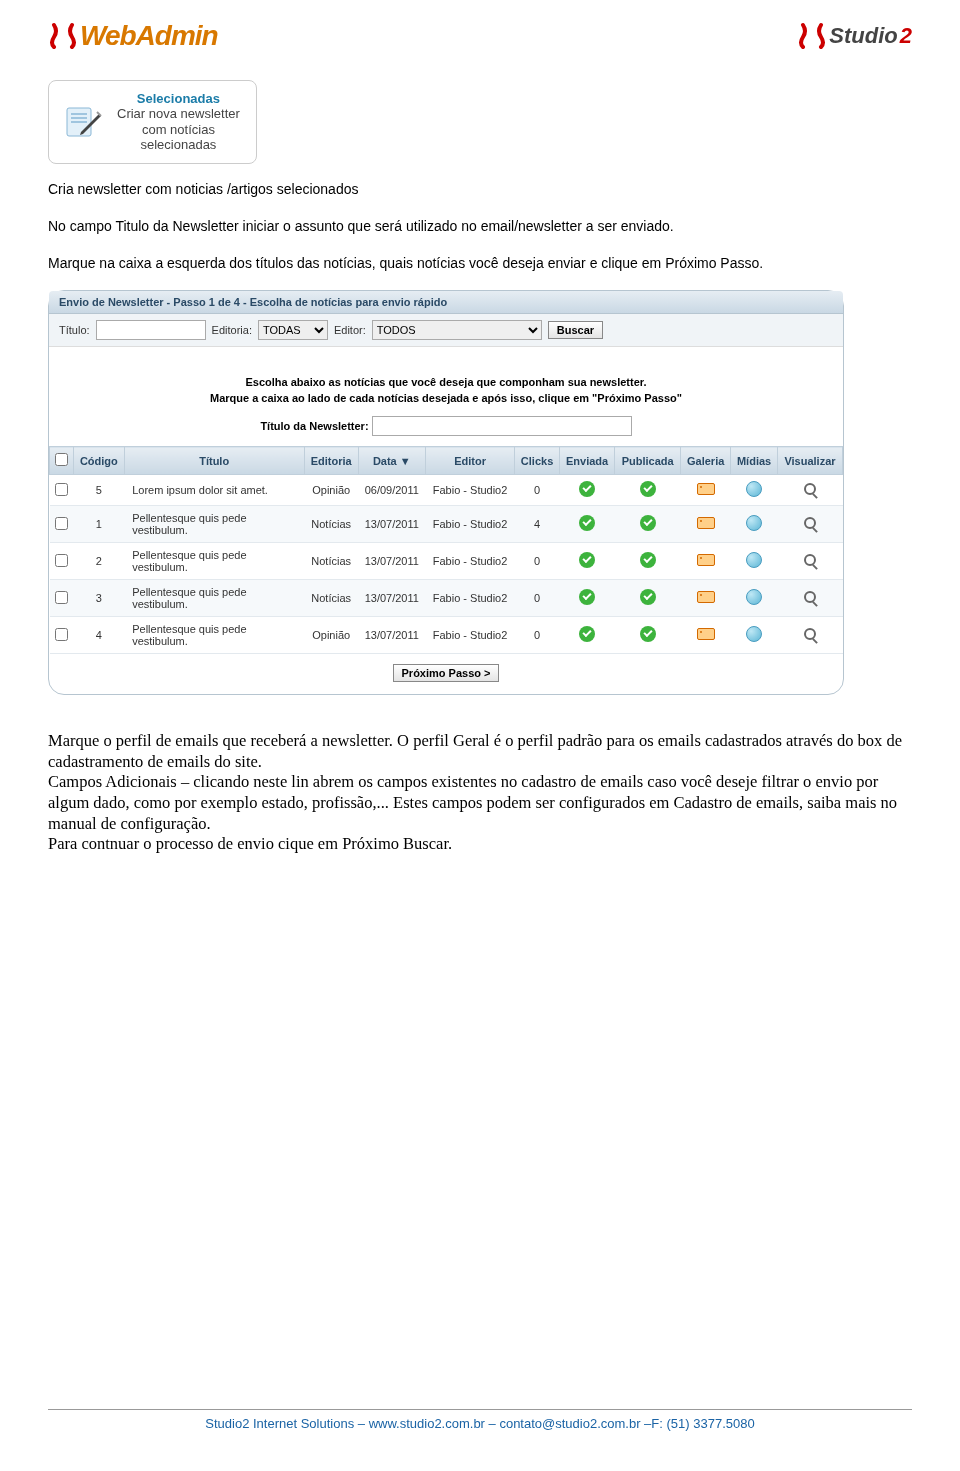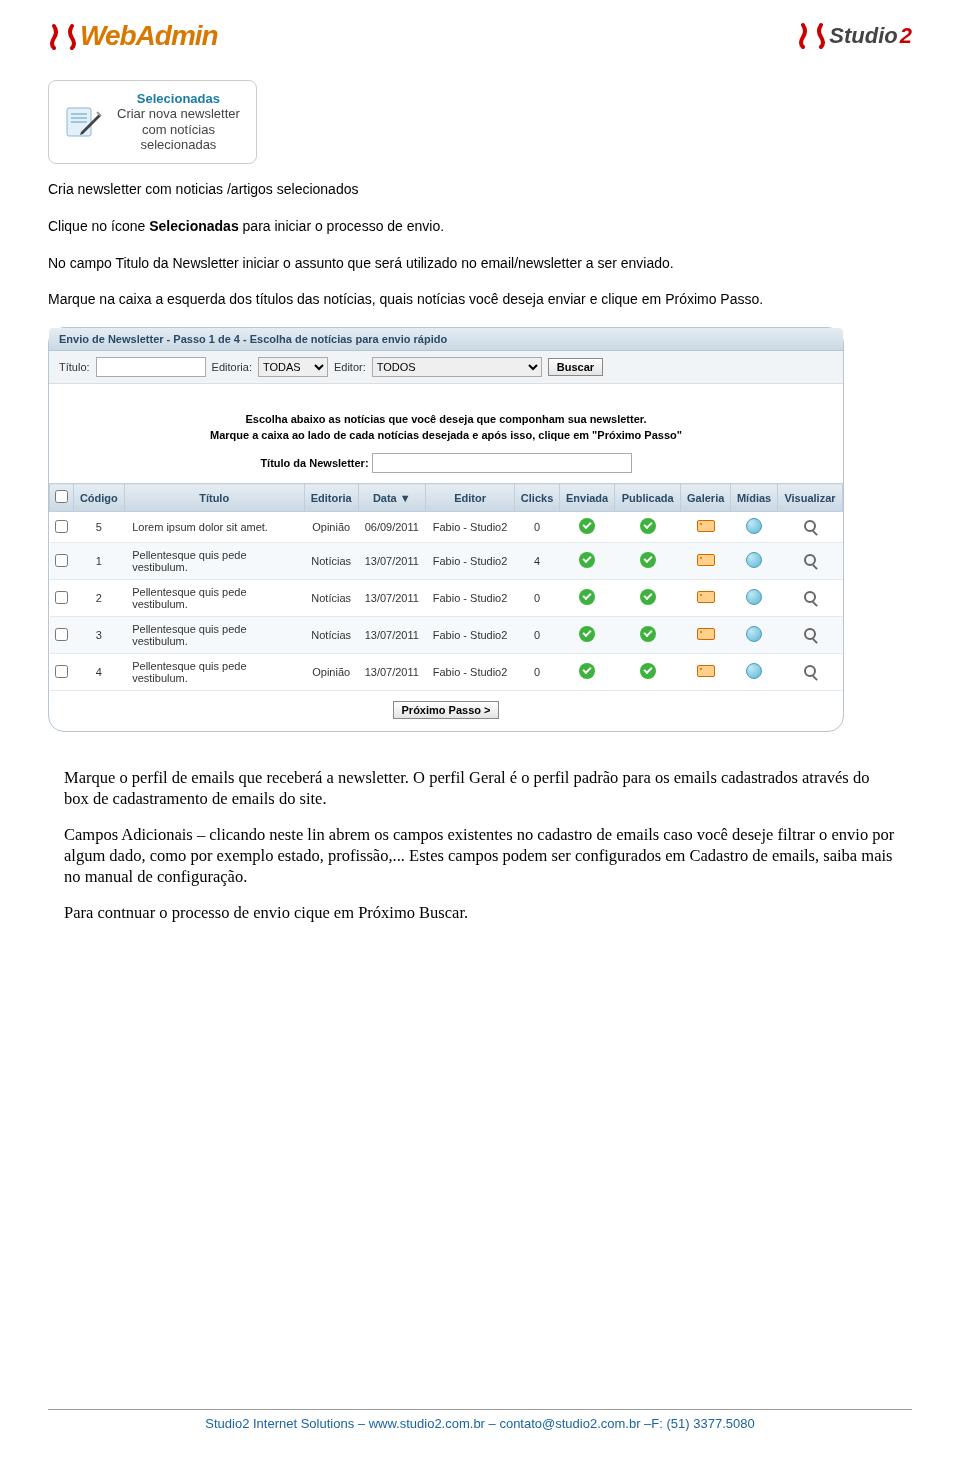--- a/index.html
+++ b/index.html
@@ -1,19 +1,19 @@
 <!DOCTYPE html>
 <html><head>
 <meta charset="utf-8">
 <style>
   * { box-sizing: border-box; margin: 0; padding: 0; }
   body { width: 960px; height: 1471px; font-family: Arial, Helvetica, sans-serif; font-size: 14px; color: #000; background: #fff; padding: 0 48px 0 48px; position: relative; }
   
   .header { display: flex; justify-content: space-between; align-items: center; padding: 20px 0 28px 0; }
-  .logo-webadmin { display: flex; align-items: flex-end; gap: 2px; }
+  .logo-webadmin { display: flex; align-items: center; gap: 2px; }
   .logo-mark { display: flex; align-items: center; }
   .logo-mark svg { width: 30px; height: 30px; }
   .logo-text-webadmin { font-size: 28px; font-weight: bold; color: #d87800; font-style: italic; letter-spacing: -1px; }
   .logo-studio2 { display: flex; align-items: center; gap: 2px; }
   .logo-text-studio { font-size: 22px; font-weight: bold; color: #444; font-style: italic; }
   .logo-text-2 { font-size: 22px; font-weight: bold; color: #c00; font-style: italic; }
   
   .card-button { display: inline-flex; align-items: center; gap: 12px; border: 1px solid #ccc; border-radius: 8px; padding: 10px 16px 10px 12px; background: #fff; margin-bottom: 8px; }
   .card-icon svg { width: 44px; height: 44px; }
   .card-text { text-align: center; }
@@ -46,21 +46,21 @@
   .icon-check::after { content:""; position:absolute; left:4px; top:4px; width:6px; height:3px; border-left:2px solid #fff; border-bottom:2px solid #fff; transform:rotate(-45deg); }
   .icon-gallery { display:inline-block; width:18px; height:12px; border:1px solid #d36900; background:#ffd089; border-radius:2px; position:relative; }
   .icon-gallery::before { content:""; position:absolute; left:2px; top:2px; width:2px; height:2px; background:#d36900; border-radius:50%; }
   .icon-globe { display:inline-block; width:16px; height:16px; border-radius:50%; background:radial-gradient(circle at 30% 30%, #bfe8f5, #5cb6d6); border:1px solid #4a9dc0; }
   .icon-search { display:inline-block; width:12px; height:12px; border:2px solid #666; border-radius:50%; position:relative; }
   .icon-search::after { content:""; position:absolute; right:-4px; bottom:-4px; width:6px; height:2px; background:#666; transform:rotate(45deg); }
   
   .panel-footer { text-align: center; padding: 10px 0 12px 0; }
   
   .body-text { font-family: "Times New Roman", serif; font-size: 16.5px; line-height: 1.25; }
-  .body-text p { margin: 16px; }
+  .body-text p { margin: 0; }
   
   .page-footer { position: absolute; bottom: 40px; left: 48px; right: 48px; border-top: 1px solid #999; padding-top: 6px; text-align: center; font-size: 13px; color: #1a63a5; font-family: Verdana, Arial, sans-serif; }
 </style>
 </head>
 <body>
 
 
 
 
 <div class="header">
@@ -101,21 +101,20 @@
     <div class="card-title">Selecionadas</div>
     <div class="card-sub">Criar nova newsletter</div>
     <div class="card-sub">com notícias</div>
     <div class="card-sub">selecionadas</div>
   </div>
 </div>
 
 
 <div class="instructions">
   <p>Cria newsletter com noticias /artigos  selecionados</p>
-  <p><span>Clique no ícone </span><b>Selecionadas</b><span> para iniciar o processo de envio.</span></p>
   <p>No campo Titulo da Newsletter iniciar o assunto que será utilizado no email/newsletter a ser enviado.</p>
   <p>Marque na caixa a esquerda dos títulos das notícias, quais notícias você deseja enviar e clique em Próximo Passo.</p>
 </div>
 
 
 <div class="panel">
   <div class="panel-header">Envio de Newsletter - Passo 1 de 4 - Escolha de notícias para envio rápido</div>
   <div class="filter-row">
     <label>Título:</label>
     <input type="text" style="width: 110px;">

